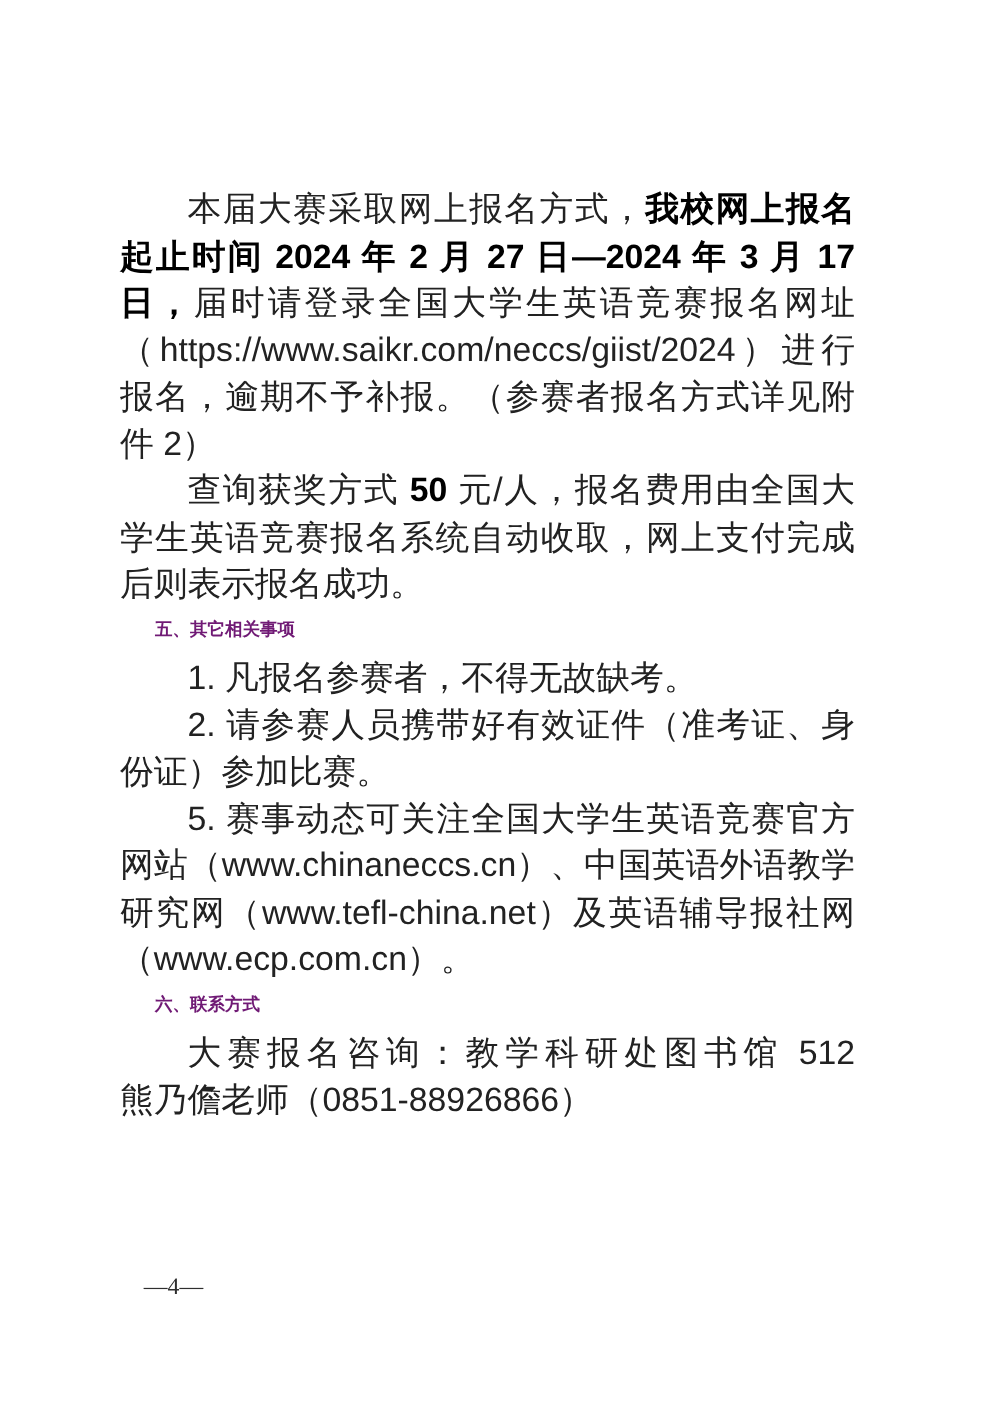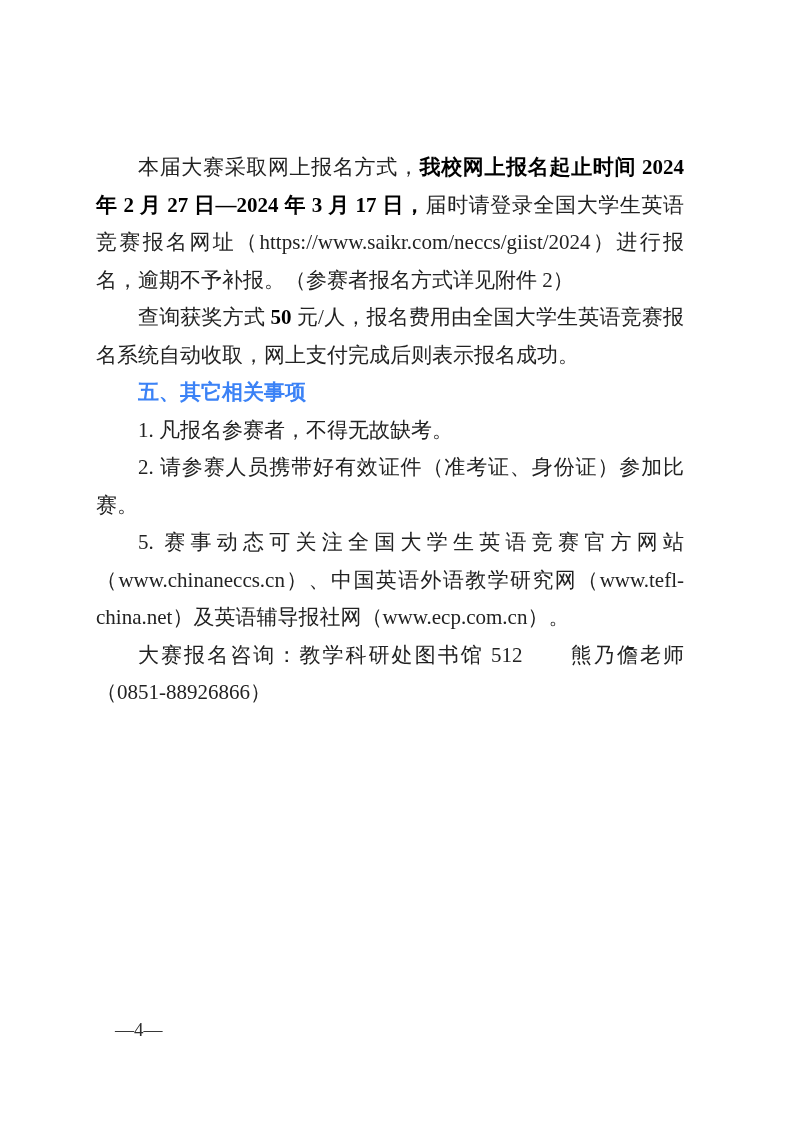--- a/index.html
+++ b/index.html
@@ -16,40 +16,40 @@
     font-family: "Liberation Serif", "DejaVu Serif", serif;
   }
   .content {
     position: absolute;
     left: 96px;
     top: 149px;
     width: 588px;
   }
   p.body {
     margin: 0;
-    font-size: 21px;
+    font-size: 27px;
     line-height: 37.5px;
     color: #222222;
     text-align: justify;
     text-justify: inter-character;
     text-indent: 2em;
-    font-family: Liberation Serif, serif;
+    font-family: Liberation Sans, sans-serif;
   }
   p.body b {
     font-weight: 700;
     color: #000000;
   }
   h2.heading {
     margin: 0;
-    font-size: 21px;
+    font-size: 14px;
     line-height: 37.5px;
     font-weight: 700;
-    color: #3b82f6;
+    color: #701a75;
     text-indent: 2em;
-    font-family: Liberation Serif, serif;
+    font-family: Liberation Mono, monospace;
   }
   .footer {
     position: absolute;
     left: 115px;
     top: 1018px;
     font-size: 19px;
     line-height: 24px;
     color: #2e2e2e;
     font-family: "Liberation Serif", "DejaVu Serif", serif;
   }
@@ -63,19 +63,20 @@
     <p class="body"><span>本届大赛采取网上报名方式，</span><b>我校网上报名起止时间 2024 年 2 月 27 日—2024 年 3 月 17 日，</b><span>届时请登录全国大学生英语竞赛报名网址（https://www.saikr.com/neccs/giist/2024）进行报名，逾期不予补报。（参赛者报名方式详见附件 2）</span></p>
 
     <p class="body"><span>查询获奖方式 </span><b>50</b><span> 元/人，报名费用由全国大学生英语竞赛报名系统自动收取，网上支付完成后则表示报名成功。</span></p>
 
     <h2 class="heading">五、其它相关事项</h2>
 
     <p class="body">1. 凡报名参赛者，不得无故缺考。</p>
     <p class="body">2. 请参赛人员携带好有效证件（准考证、身份证）参加比赛。</p>
     <p class="body">5. 赛事动态可关注全国大学生英语竞赛官方网站（www.chinaneccs.cn）、中国英语外语教学研究网（www.tefl-china.net）及英语辅导报社网（www.ecp.com.cn）。</p>
 
+    <h2 class="heading">六、联系方式</h2>
 
     <p class="body">大赛报名咨询：教学科研处图书馆 512　　熊乃儋老师（0851-88926866）</p>
 
   </div>
 
   <div class="footer">—4—</div>
 </div>
 
 </body></html>

